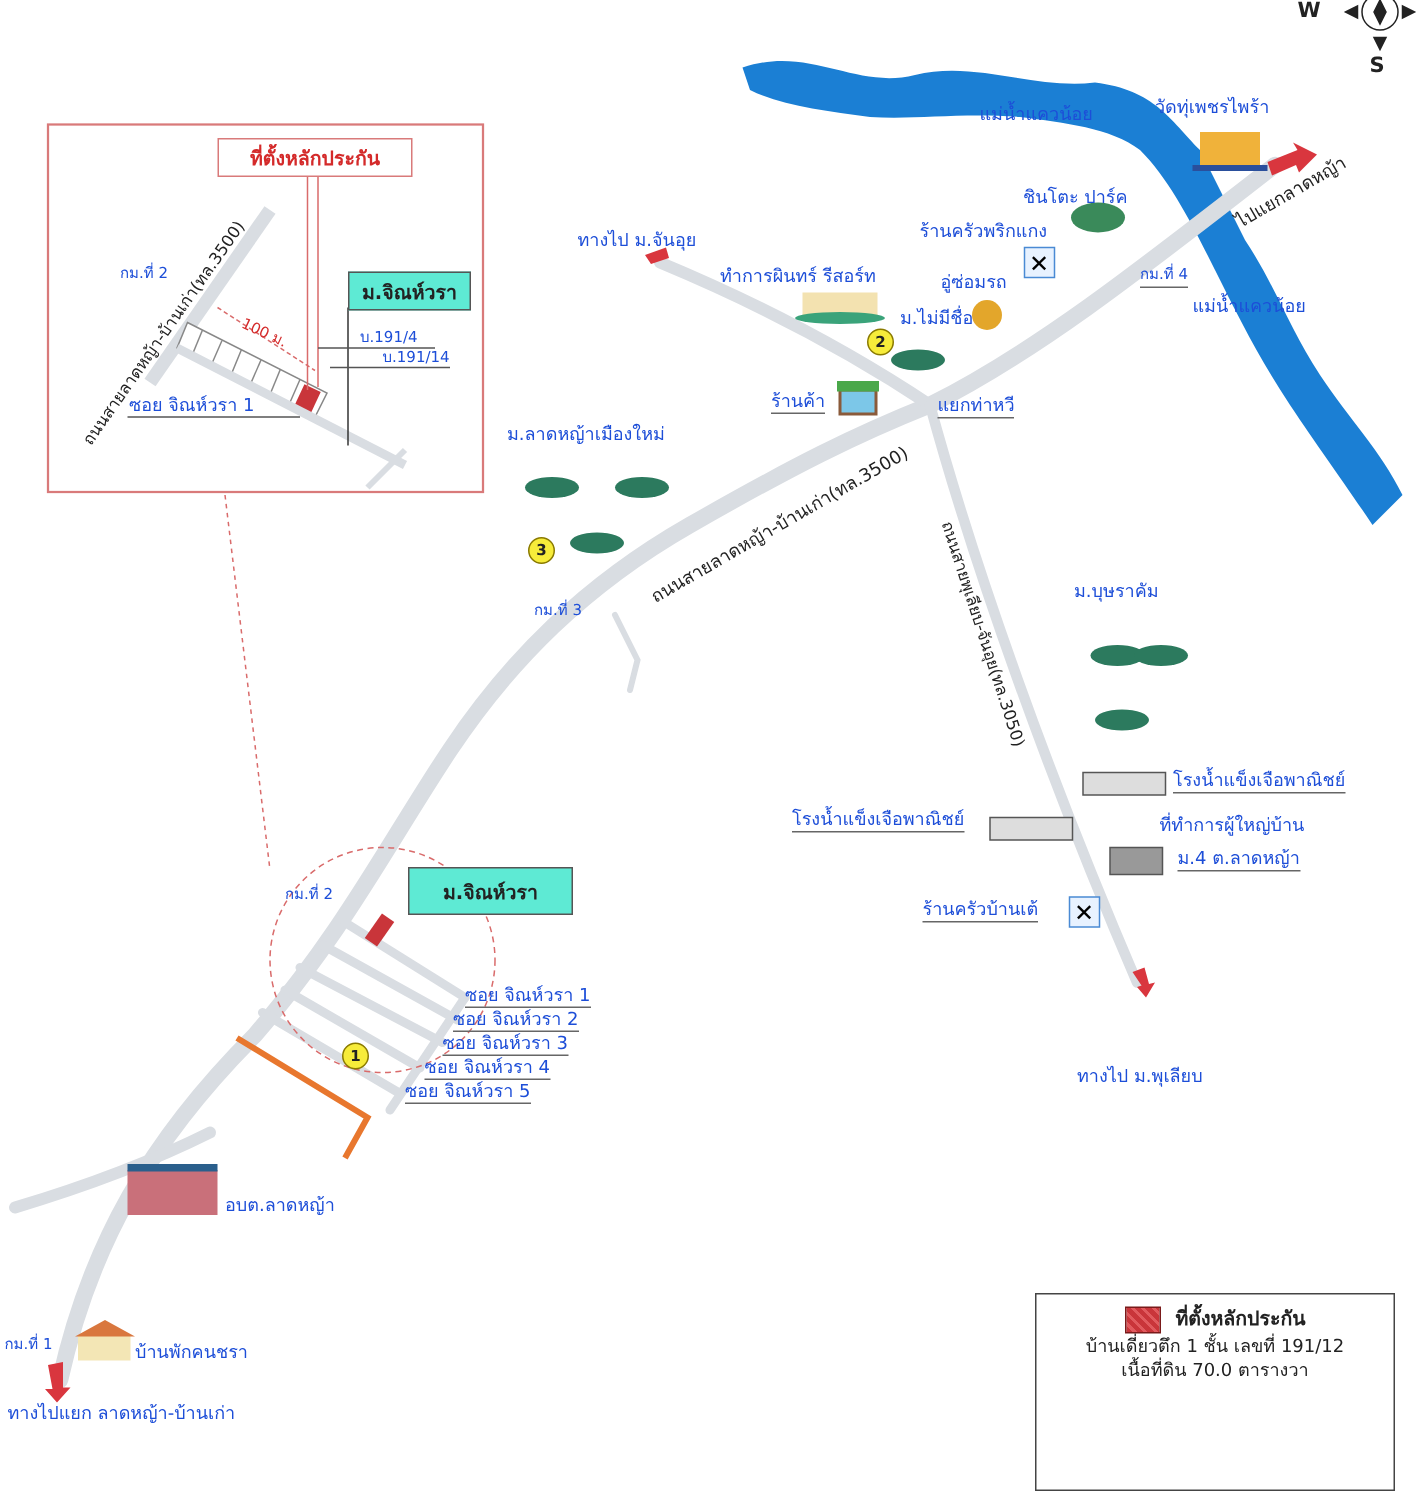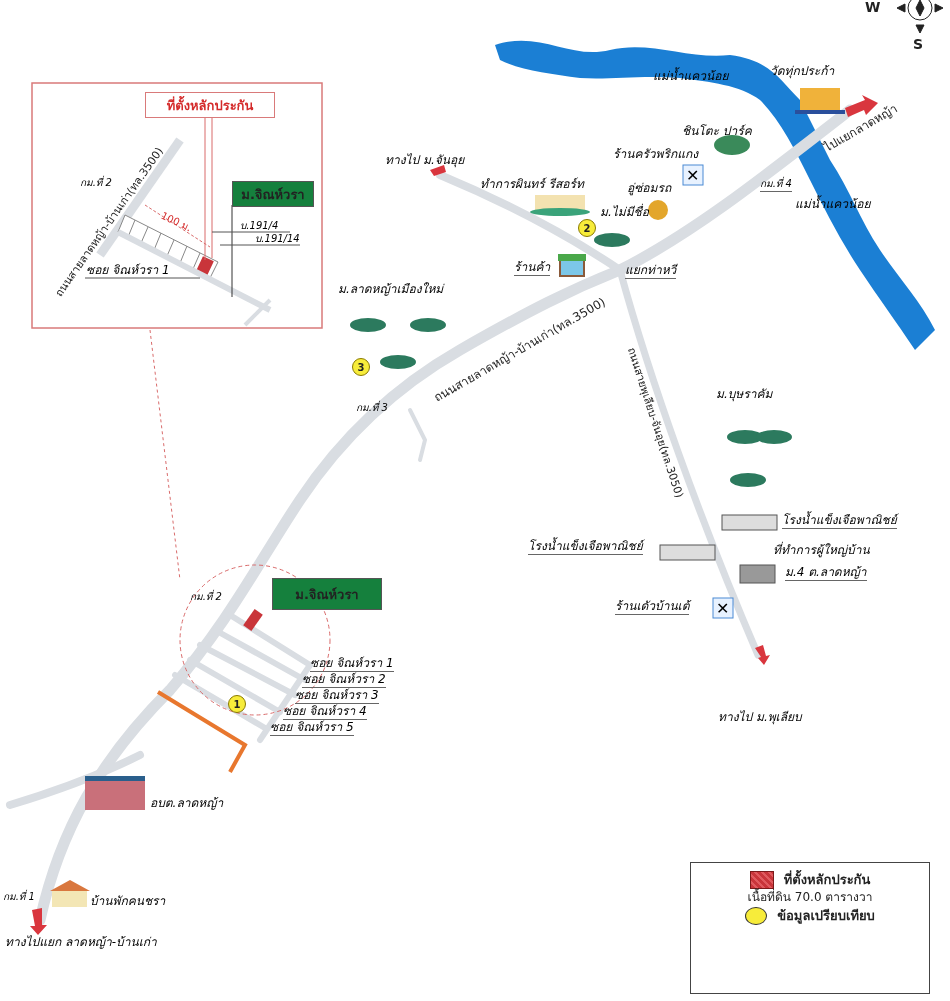--- a/index.html
+++ b/index.html
@@ -1,21 +1,21 @@
 <!DOCTYPE html>
 <html><head>
 <meta charset="utf-8">
 <style>
   html, body { margin:0; padding:0; background:#ffffff; }
   body { width:950px; height:1001px; position:relative; overflow:hidden;
          font-family:"DejaVu Sans", sans-serif; color:#222; }
   svg#map { position:absolute; left:0; top:0; }
-  .lbl { position:absolute; font-size:12px; color:#000000; white-space:nowrap; line-height:1;font-style:italic; }
+  .lbl { position:absolute; font-size:12px; color:#1d4ed8; white-space:nowrap; line-height:1; }
   .lbl.u { border-bottom:1px solid #666; padding-bottom:2px; }
-  .ybox { position:absolute; background:#15803d; border:1.5px solid #555; font-size:13px;
+  .ybox { position:absolute; background:#5eead4; border:1.5px solid #555; font-size:13px;
           font-weight:bold; display:flex; align-items:center; justify-content:center; }
   .redlbl { position:absolute; border:1.5px solid #d97a7a; background:#fff; color:#d42a2a;
             font-size:13px; font-weight:bold; display:flex; align-items:center; justify-content:center; }
   .rot { position:absolute; font-size:12px; white-space:nowrap; transform-origin:0 0; }
   .legend { position:absolute; left:690px; top:862px; width:238px; height:130px;
             border:1.5px solid #444; background:#fff; font-size:12px; text-align:center; }
   .legend .row { line-height:1.35; }
   .circ { position:absolute; width:16px; height:16px; border-radius:50%; background:#f7ec3a;
           border:1.5px solid #8a7a00; font-size:10px; font-weight:bold; display:flex;
           align-items:center; justify-content:center; }
@@ -145,40 +145,40 @@
 <span class="lbl" style="left:80px;top:178px;font-size:10px;">กม.ที่ 2</span>
 <span class="rot" style="left:50px;top:290px;transform:rotate(-55deg);font-size:11px;">ถนนสายลาดหญ้า-บ้านเก่า(ทล.3500)</span>
 <span class="rot" style="left:165px;top:208px;transform:rotate(25deg);font-size:10px;color:#d42a2a;">100 ม.</span>
 <span class="lbl" style="left:240px;top:221px;font-size:10px;">บ.191/4</span>
 <span class="lbl" style="left:255px;top:234px;font-size:10px;">บ.191/14</span>
 <span class="lbl" style="left:86px;top:264px;">ซอย จิณห์วรา 1</span>
 
 <span class="lbl" style="left:385px;top:154px;">ทางไป ม.จันอุย</span>
 <span class="lbl" style="left:480px;top:178px;">ทำการผินทร์ รีสอร์ท</span>
 <span class="lbl" style="left:653px;top:70px;">แม่น้ำแควน้อย</span>
-<span class="lbl" style="left:770px;top:65px;">วัดทุ่กประก้า</span>
+<span class="lbl" style="left:770px;top:65px;">วัดทุ่เพชรไพร้า</span>
 <span class="lbl" style="left:682px;top:125px;">ชินโตะ ปาร์ค</span>
 <span class="lbl" style="left:613px;top:148px;">ร้านครัวพริกแกง</span>
 <span class="lbl" style="left:627px;top:182px;">อู่ซ่อมรถ</span>
 <span class="lbl" style="left:600px;top:206px;">ม.ไม่มีชื่อ</span>
 <span class="rot" style="left:820px;top:140px;transform:rotate(-30deg);">ไปแยกลาดหญ้า</span>
 <span class="lbl u" style="left:760px;top:179px;font-size:10px;">กม.ที่ 4</span>
 <span class="lbl" style="left:795px;top:198px;">แม่น้ำแควน้อย</span>
 <span class="lbl u" style="left:514px;top:261px;">ร้านค้า</span>
 <span class="lbl u" style="left:625px;top:264px;">แยกท่าหวี</span>
 <span class="lbl" style="left:338px;top:283px;">ม.ลาดหญ้าเมืองใหม่</span>
 <span class="rot" style="left:430px;top:390px;transform:rotate(-30deg);">ถนนสายลาดหญ้า-บ้านเก่า(ทล.3500)</span>
 <span class="rot" style="left:640px;top:345px;transform:rotate(72deg);font-size:11px;">ถนนสายพุเลียบ-จันอุย(ทล.3050)</span>
 <span class="lbl" style="left:356px;top:403px;font-size:10px;">กม.ที่ 3</span>
 <span class="lbl" style="left:716px;top:388px;">ม.บุษราคัม</span>
 <span class="lbl u" style="left:782px;top:514px;">โรงน้ำแข็งเจือพาณิชย์</span>
 <span class="lbl u" style="left:528px;top:540px;">โรงน้ำแข็งเจือพาณิชย์</span>
 <span class="lbl" style="left:773px;top:544px;">ที่ทำการผู้ใหญ่บ้าน</span>
 <span class="lbl u" style="left:785px;top:566px;">ม.4 ต.ลาดหญ้า</span>
-<span class="lbl u" style="left:615px;top:600px;">ร้านเดัวบ้านเต้</span>
+<span class="lbl u" style="left:615px;top:600px;">ร้านครัวบ้านเต้</span>
 <span class="lbl" style="left:718px;top:667px;margin-top:44px;">ทางไป ม.พุเลียบ</span>
 <div class="ybox" style="left:272px;top:578px;width:108px;height:30px;">ม.จิณห์วรา</div>
 <span class="lbl" style="left:190px;top:592px;font-size:10px;">กม.ที่ 2</span>
 <span class="lbl u" style="left:310px;top:657px;">ซอย จิณห์วรา 1</span>
 <span class="lbl u" style="left:302px;top:673px;">ซอย จิณห์วรา 2</span>
 <span class="lbl u" style="left:295px;top:689px;">ซอย จิณห์วรา 3</span>
 <span class="lbl u" style="left:283px;top:705px;">ซอย จิณห์วรา 4</span>
 <span class="lbl u" style="left:270px;top:721px;">ซอย จิณห์วรา 5</span>
 <span class="lbl" style="left:150px;top:797px;">อบต.ลาดหญ้า</span>
 <span class="lbl" style="left:90px;top:895px;">บ้านพักคนชรา</span>
@@ -187,18 +187,15 @@
 
 <div class="circ" style="left:228px;top:695px;">1</div>
 <div class="circ" style="left:578px;top:219px;">2</div>
 <div class="circ" style="left:352px;top:358px;">3</div>
 
 <div class="legend">
   <div class="row" style="margin-top:8px;display:flex;justify-content:center;align-items:center;gap:10px;">
     <span style="display:inline-block;width:22px;height:16px;background:repeating-linear-gradient(45deg,#c9353a 0 3px,#e05a5e 3px 5px);border:1px solid #7a1a1a;"></span>
     <span style="font-weight:bold;font-size:13px;">ที่ตั้งหลักประกัน</span>
   </div>
+  <div class="row">บ้านเดี่ยวตึก 1 ชั้น เลขที่ 191/12</div>
   <div class="row">เนื้อที่ดิน 70.0 ตารางวา</div>
-  <div class="row" style="display:flex;justify-content:center;align-items:center;gap:10px;margin-top:2px;">
-    <span style="display:inline-block;width:20px;height:16px;border-radius:50%;background:#f7ec3a;border:1.5px solid #333;"></span>
-    <span style="font-weight:bold;font-size:13px;">ข้อมูลเปรียบเทียบ</span>
-  </div>
 </div>
 
 </body></html>

